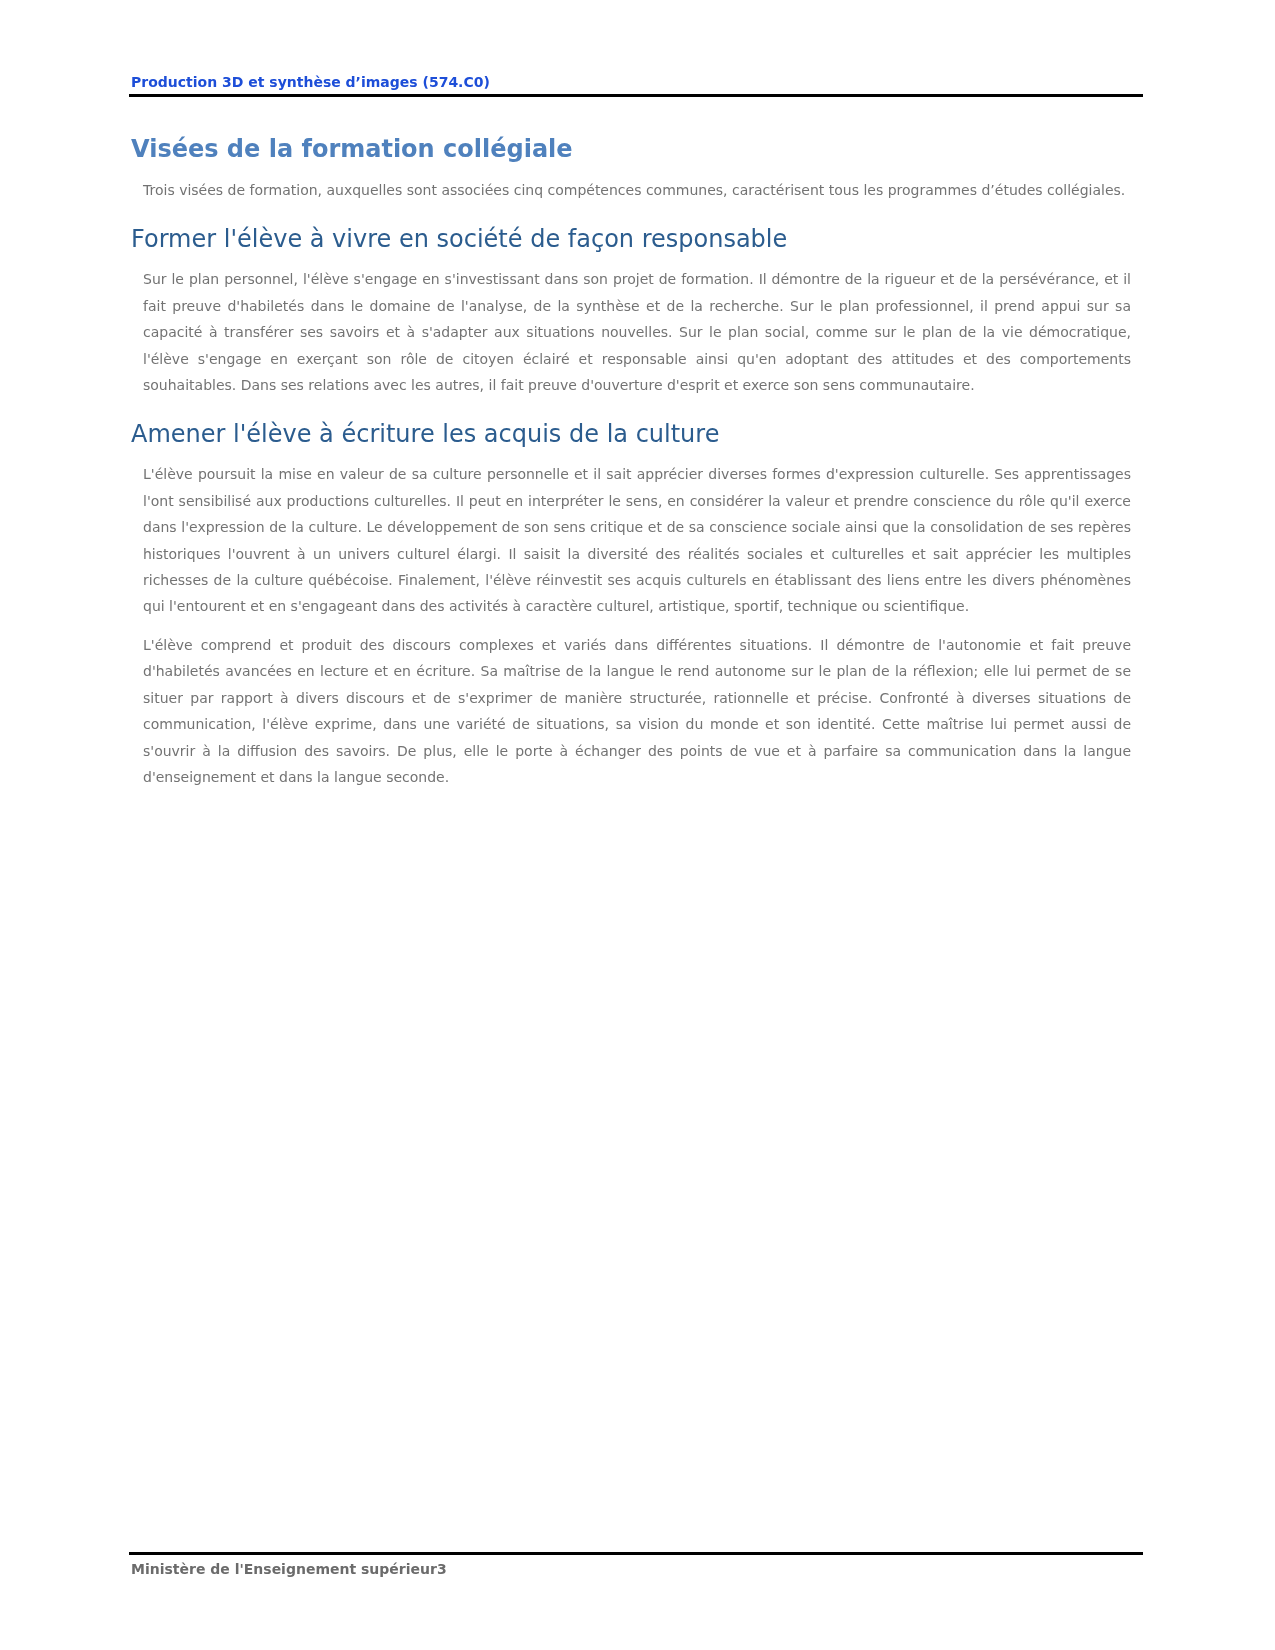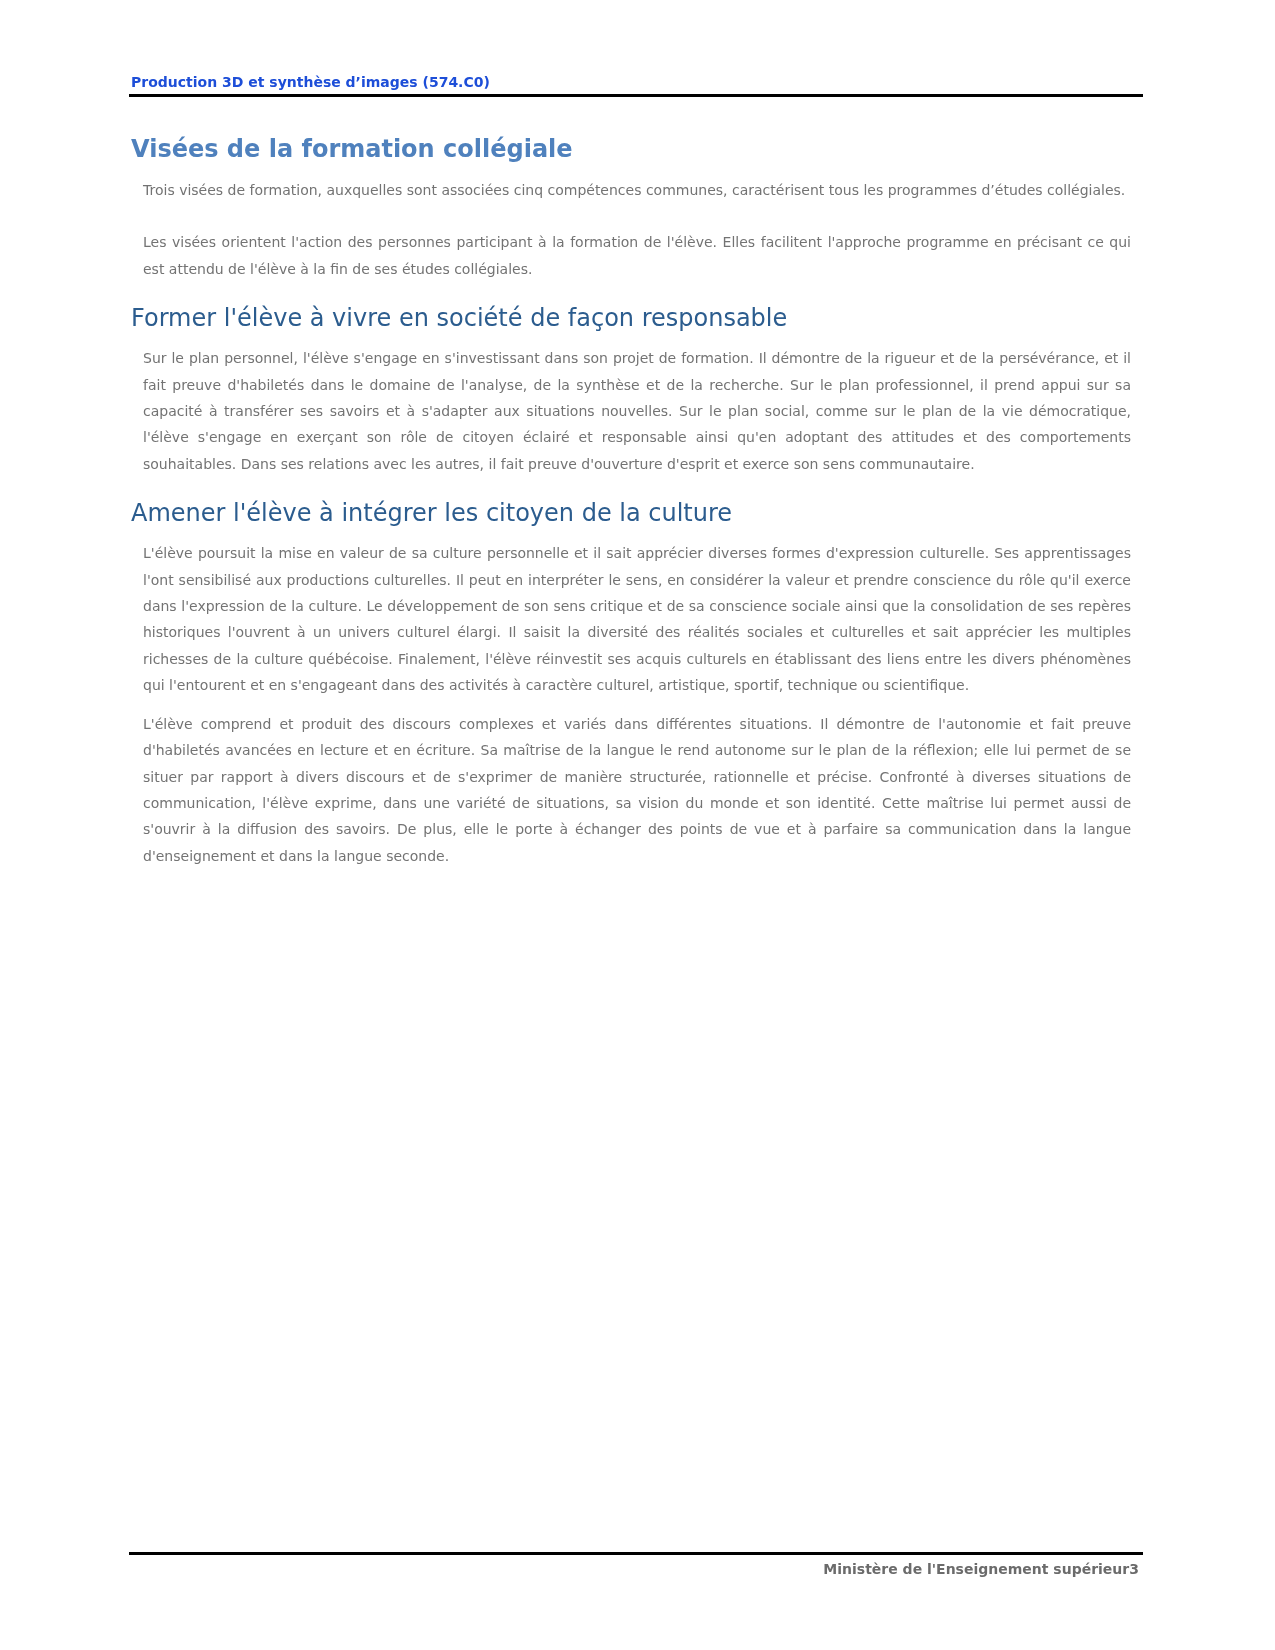--- a/index.html
+++ b/index.html
@@ -6,42 +6,41 @@
     body { width: 1275px; height: 1650px; position: relative; overflow: hidden; font-family: "DejaVu Sans", sans-serif; color: #111; }
     .page { position: absolute; left: 131px; top: 0; width: 1012px; }
     .running-header { position: absolute; top: 74px; left: 0; width: 1012px; font-size: 14px; font-weight: bold; color: #1d4ed8; }
     .header-rule { position: absolute; top: 94px; left: -2px; width: 1014px; height: 3px; background: #000; }
     .content { position: absolute; top: 133px; left: 0; width: 1012px; }
     h1.main-title { margin: 0 0 12px 0; font-size: 24px; font-weight: bold; color: #4f81bd; line-height: 32px; }
     p.body { margin: 12px; font-size: 14px; line-height: 26.4px; text-align: justify; color: #737373; }
     p.gap { margin-top: 26px; }
     h2.section { margin: 22px 0 8px 0; font-size: 24px; font-weight: normal; color: #2b5c8e; line-height: 29px; }
     .footer-rule { position: absolute; top: 1552px; left: -2px; width: 1014px; height: 3px; background: #000; }
-    .running-footer { position: absolute; top: 1561px; left: 0; width: 1012px; font-size: 14px; font-weight: bold; color: #6b6b6b; display: flex; justify-content: flex-end; }
+    .running-footer { position: absolute; top: 1561px; left: 0; width: 1012px; font-size: 14px; font-weight: bold; color: #6b6b6b; display: flex; justify-content: flex-start; }
     .running-footer .page-num { padding-right: 4px; }
   </style>
 </head>
 <body>
 
 <div class="page">
   <div class="running-header">Production 3D et synthèse d’images (574.C0)</div>
   <div class="header-rule"></div>
 
   <div class="content">
     <h1 class="main-title">Visées de la formation collégiale</h1>
     <p class="body">Trois visées de formation, auxquelles sont associées cinq compétences communes, caractérisent tous les programmes d’études collégiales.</p>
-    <p class="body gap">Les visées orientent l'action des personnes participant à la formation de l'élève. Elles facilitent l'approche programme en précisant ce qui est attendu de l'élève à la fin de ses études collégiales.</p>
 
     <section>
       <h2 class="section">Former l'élève à vivre en société de façon responsable</h2>
       <p class="body">Sur le plan personnel, l'élève s'engage en s'investissant dans son projet de formation. Il démontre de la rigueur et de la persévérance, et il fait preuve d'habiletés dans le domaine de l'analyse, de la synthèse et de la recherche. Sur le plan professionnel, il prend appui sur sa capacité à transférer ses savoirs et à s'adapter aux situations nouvelles. Sur le plan social, comme sur le plan de la vie démocratique, l'élève s'engage en exerçant son rôle de citoyen éclairé et responsable ainsi qu'en adoptant des attitudes et des comportements souhaitables. Dans ses relations avec les autres, il fait preuve d'ouverture d'esprit et exerce son sens communautaire.</p>
     </section>
 
     <section>
-      <h2 class="section">Amener l'élève à intégrer les citoyen de la culture</h2>
+      <h2 class="section">Amener l'élève à écriture les acquis de la culture</h2>
       <p class="body">L'élève poursuit la mise en valeur de sa culture personnelle et il sait apprécier diverses formes d'expression culturelle. Ses apprentissages l'ont sensibilisé aux productions culturelles. Il peut en interpréter le sens, en considérer la valeur et prendre conscience du rôle qu'il exerce dans l'expression de la culture. Le développement de son sens critique et de sa conscience sociale ainsi que la consolidation de ses repères historiques l'ouvrent à un univers culturel élargi. Il saisit la diversité des réalités sociales et culturelles et sait apprécier les multiples richesses de la culture québécoise. Finalement, l'élève réinvestit ses acquis culturels en établissant des liens entre les divers phénomènes qui l'entourent et en s'engageant dans des activités à caractère culturel, artistique, sportif, technique ou scientifique.</p>
     </section>
 
     <section>
       <p class="body">L'élève comprend et produit des discours complexes et variés dans différentes situations. Il démontre de l'autonomie et fait preuve d'habiletés avancées en lecture et en écriture. Sa maîtrise de la langue le rend autonome sur le plan de la réflexion; elle lui permet de se situer par rapport à divers discours et de s'exprimer de manière structurée, rationnelle et précise. Confronté à diverses situations de communication, l'élève exprime, dans une variété de situations, sa vision du monde et son identité. Cette maîtrise lui permet aussi de s'ouvrir à la diffusion des savoirs. De plus, elle le porte à échanger des points de vue et à parfaire sa communication dans la langue d'enseignement et dans la langue seconde.</p>
     </section>
   </div>
 
   <div class="footer-rule"></div>
   <div class="running-footer">

